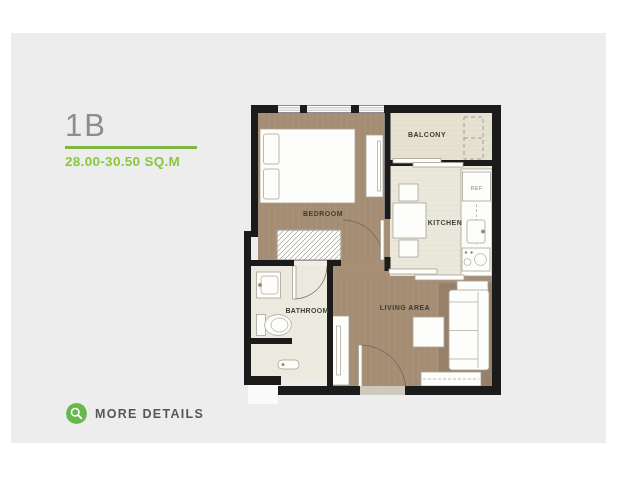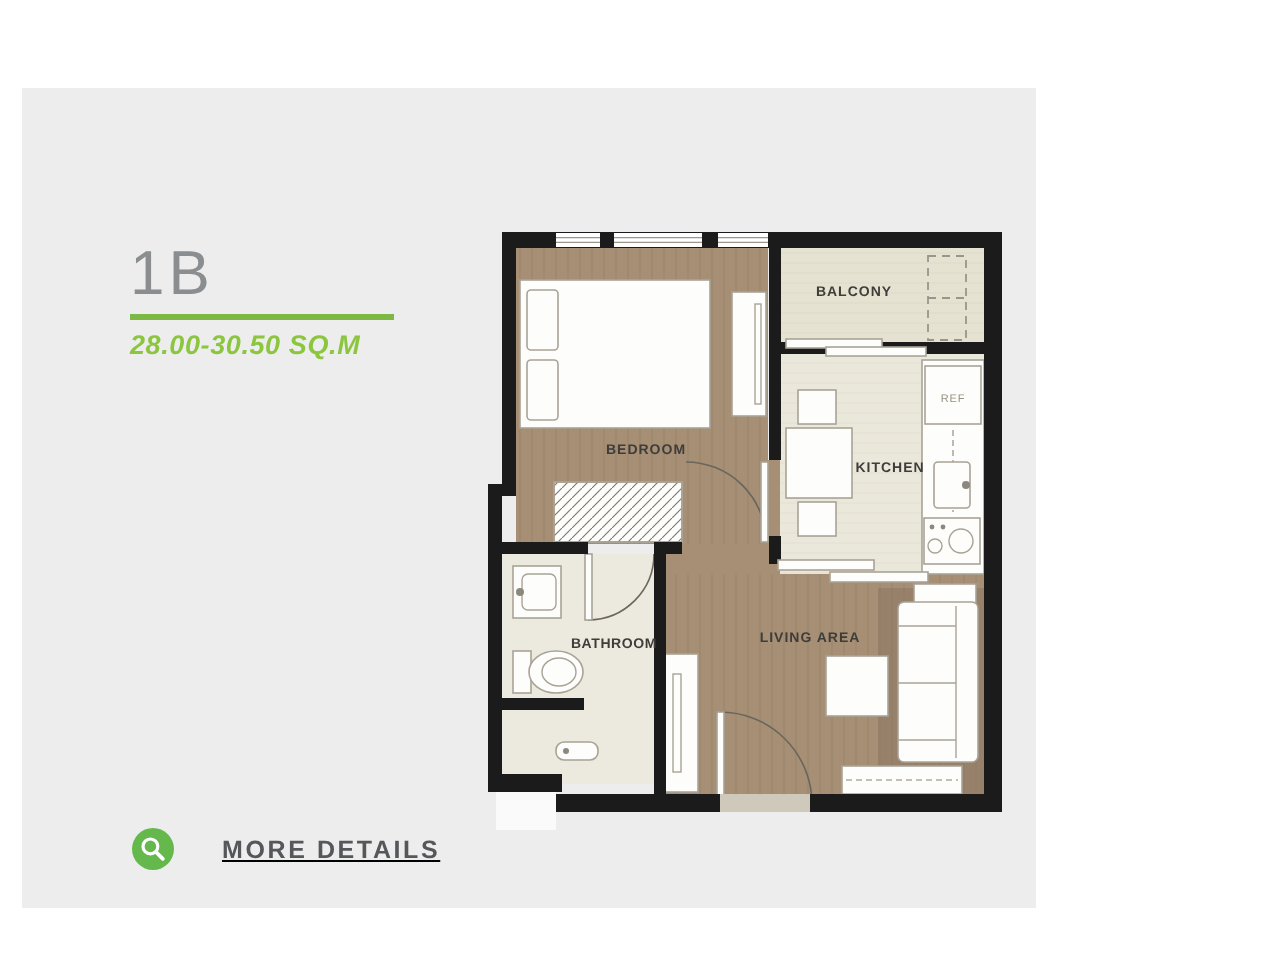--- a/index.html
+++ b/index.html
@@ -2,38 +2,37 @@
 <html><head>
 <meta charset="utf-8">
 <style>
   html,body{margin:0;padding:0;}
   body{
     width:640px;height:480px;position:relative;overflow:hidden;
     background:#ffffff;
     font-family:"Liberation Sans", sans-serif;
   }
   .panel{
-    position:absolute;left:11px;top:44px;width:507px;height:410px;
+    position:absolute;left:11px;top:33px;width:595px;height:410px;
     background:#ededed;
   }
   
   .title-block{position:absolute;left:54px;top:76px;}
   .unit-name{
     font-size:31px;color:#8b8e90;letter-spacing:2px;font-weight:400;
     margin:0;line-height:34px;
   }
   .title-underline{width:132px;height:3px;background:#7cb843;margin-top:3px;}
   .unit-area{
-    margin-top:5px;font-size:13.5px;font-weight:bold;color:#8cc63f;letter-spacing:.3px;font-style:italic;
+    margin-top:5px;font-size:13.5px;font-weight:bold;color:#8cc63f;letter-spacing:.3px;
   }
   
   .more-details{
-    position:absolute;left:55px;top:370px;display:flex;align-items:center;gap:24px;
+    position:absolute;left:55px;top:370px;display:flex;align-items:center;gap:8px;
     cursor:pointer;
-    text-decoration:underline;
   }
   .md-icon{width:21px;height:21px;display:block;}
   .md-label{font-size:12.5px;font-weight:bold;color:#55575a;letter-spacing:1.3px;}
   
   .note{
     position:absolute;left:231px;top:371px;width:388px;
     font-size:11.2px;color:#707174;line-height:19px;
   }
   .note b{color:#5c5d60;}
   .note-line2{text-align:center;}

